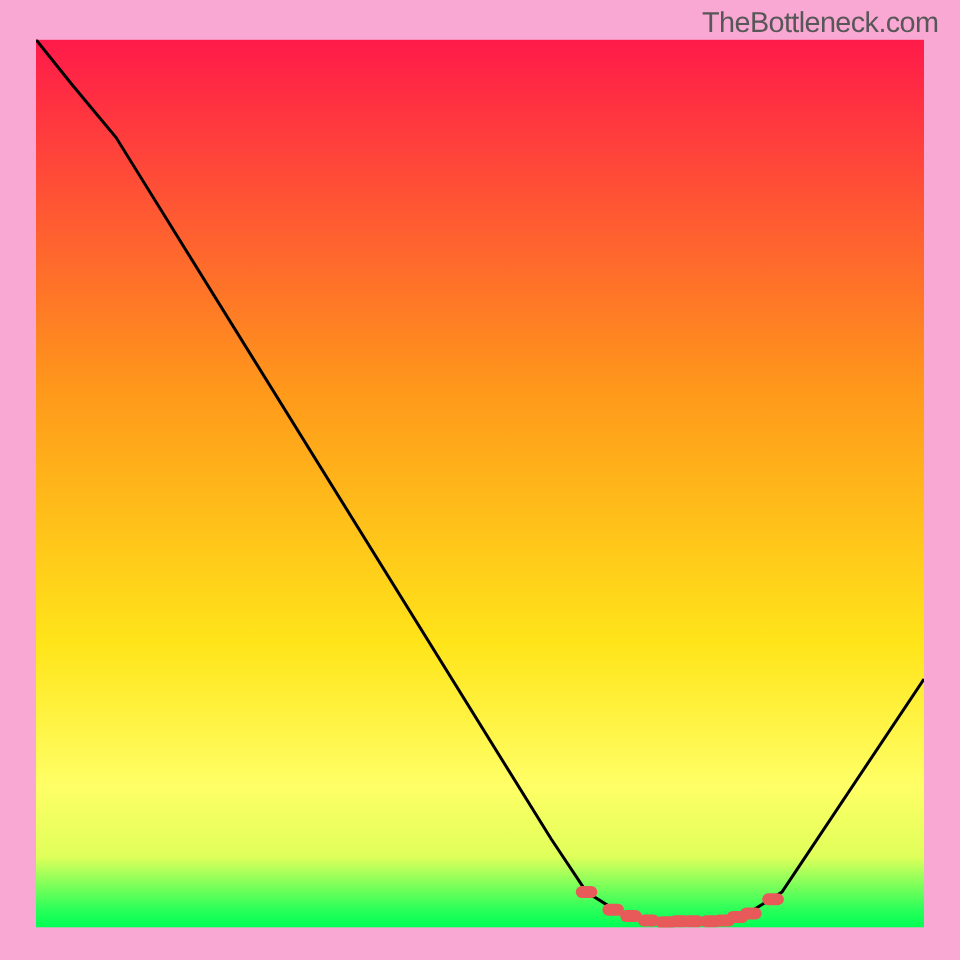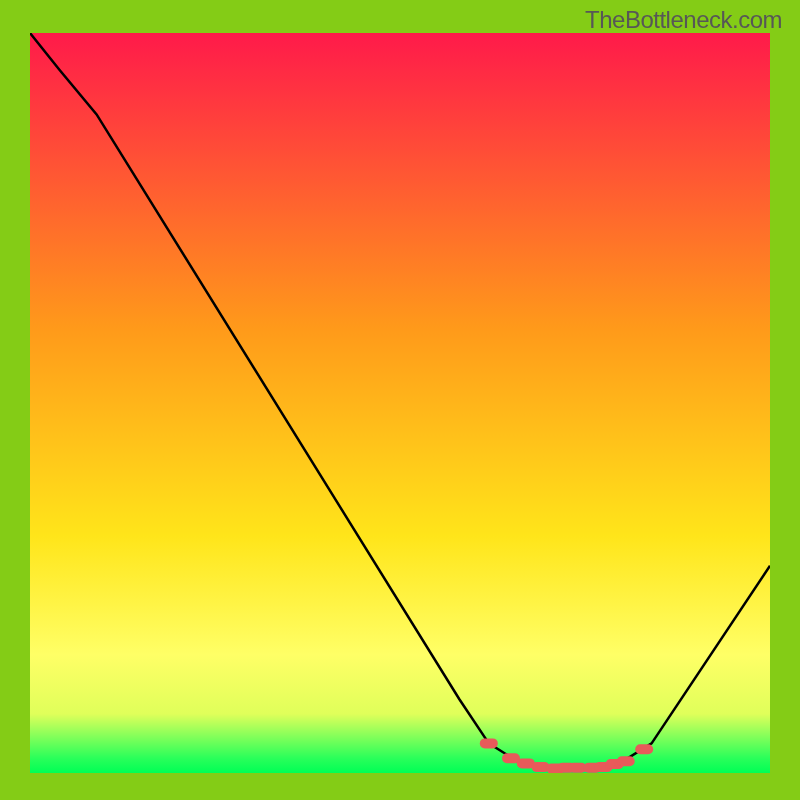--- a/index.html
+++ b/index.html
@@ -1,21 +1,21 @@
 <!DOCTYPE html>
 <html><head>
 <meta charset="utf-8">
 <style>
   * { margin: 0; padding: 0; box-sizing: border-box; }
   html, body { width: 800px; height: 800px; overflow: hidden; background: #000; }
   .container {
     width: 800px;
     height: 800px;
     position: relative;
-    background: #84cc16;
+    background: #f9a8d4;
   }
   .watermark {
     position: absolute;
     top: 6px;
     right: 18px;
     font-family: Arial, Helvetica, sans-serif;
     font-size: 24px;
     font-weight: 500;
     color: #575757;
     letter-spacing: -0.5px;

